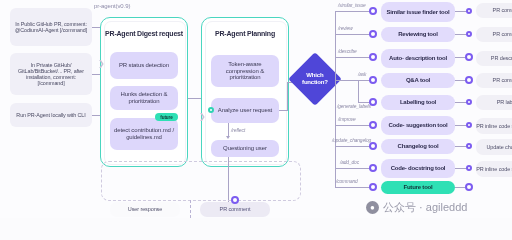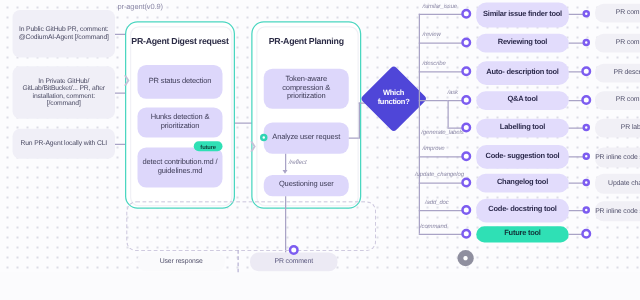--- a/index.html
+++ b/index.html
@@ -294,13 +294,14 @@
   <span>User response</span>
 </div>
 <div class="dashed-v" style="left:190px;top:200px;height:18px;"></div>
 <div class="out" style="position:absolute;left:200px;top:202px;width:70px;height:15px;background:#eceaf4;color:#55537a;font-size:5.5px;">
   <span>PR comment</span>
 </div>
 <div class="dot dot-md" style="left:231px;top:196px;"></div>
 
 <div class="wm" style="left:366px;top:200px;font-size:11px;">
   <span class="wm-icon">●</span>
+  <span>公众号 · agileddd</span>
 </div>
 
 </body></html>

